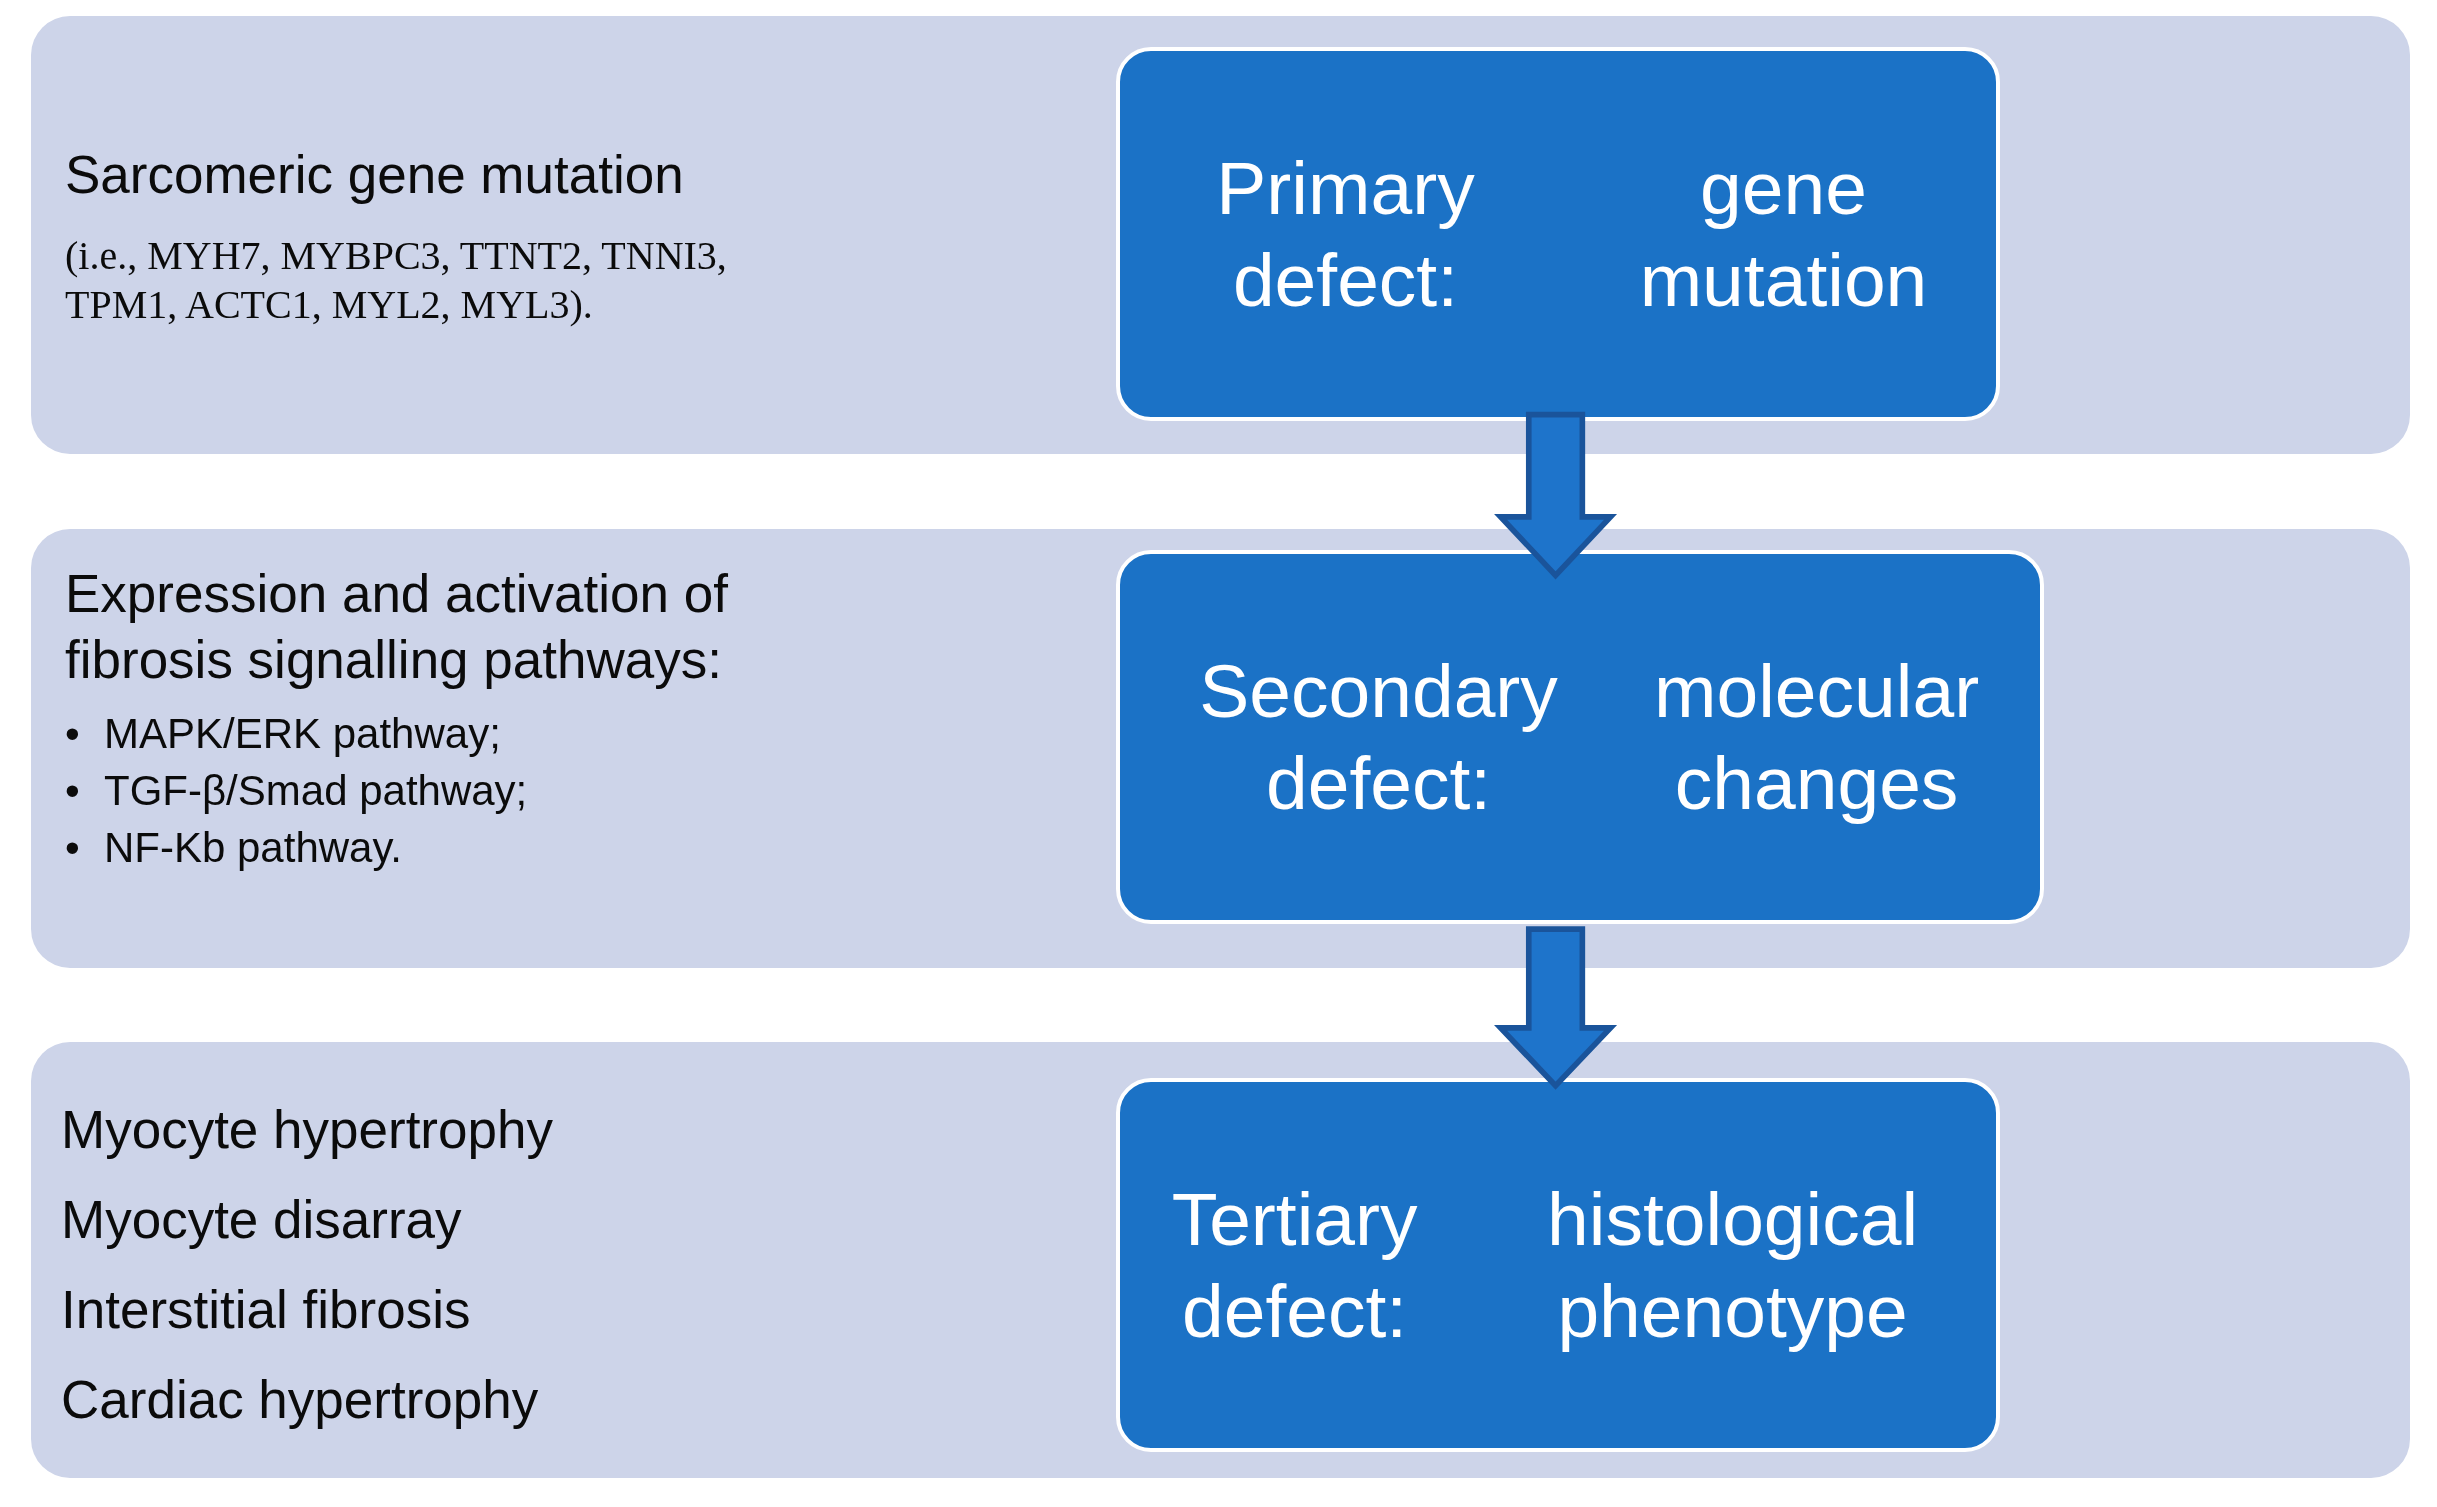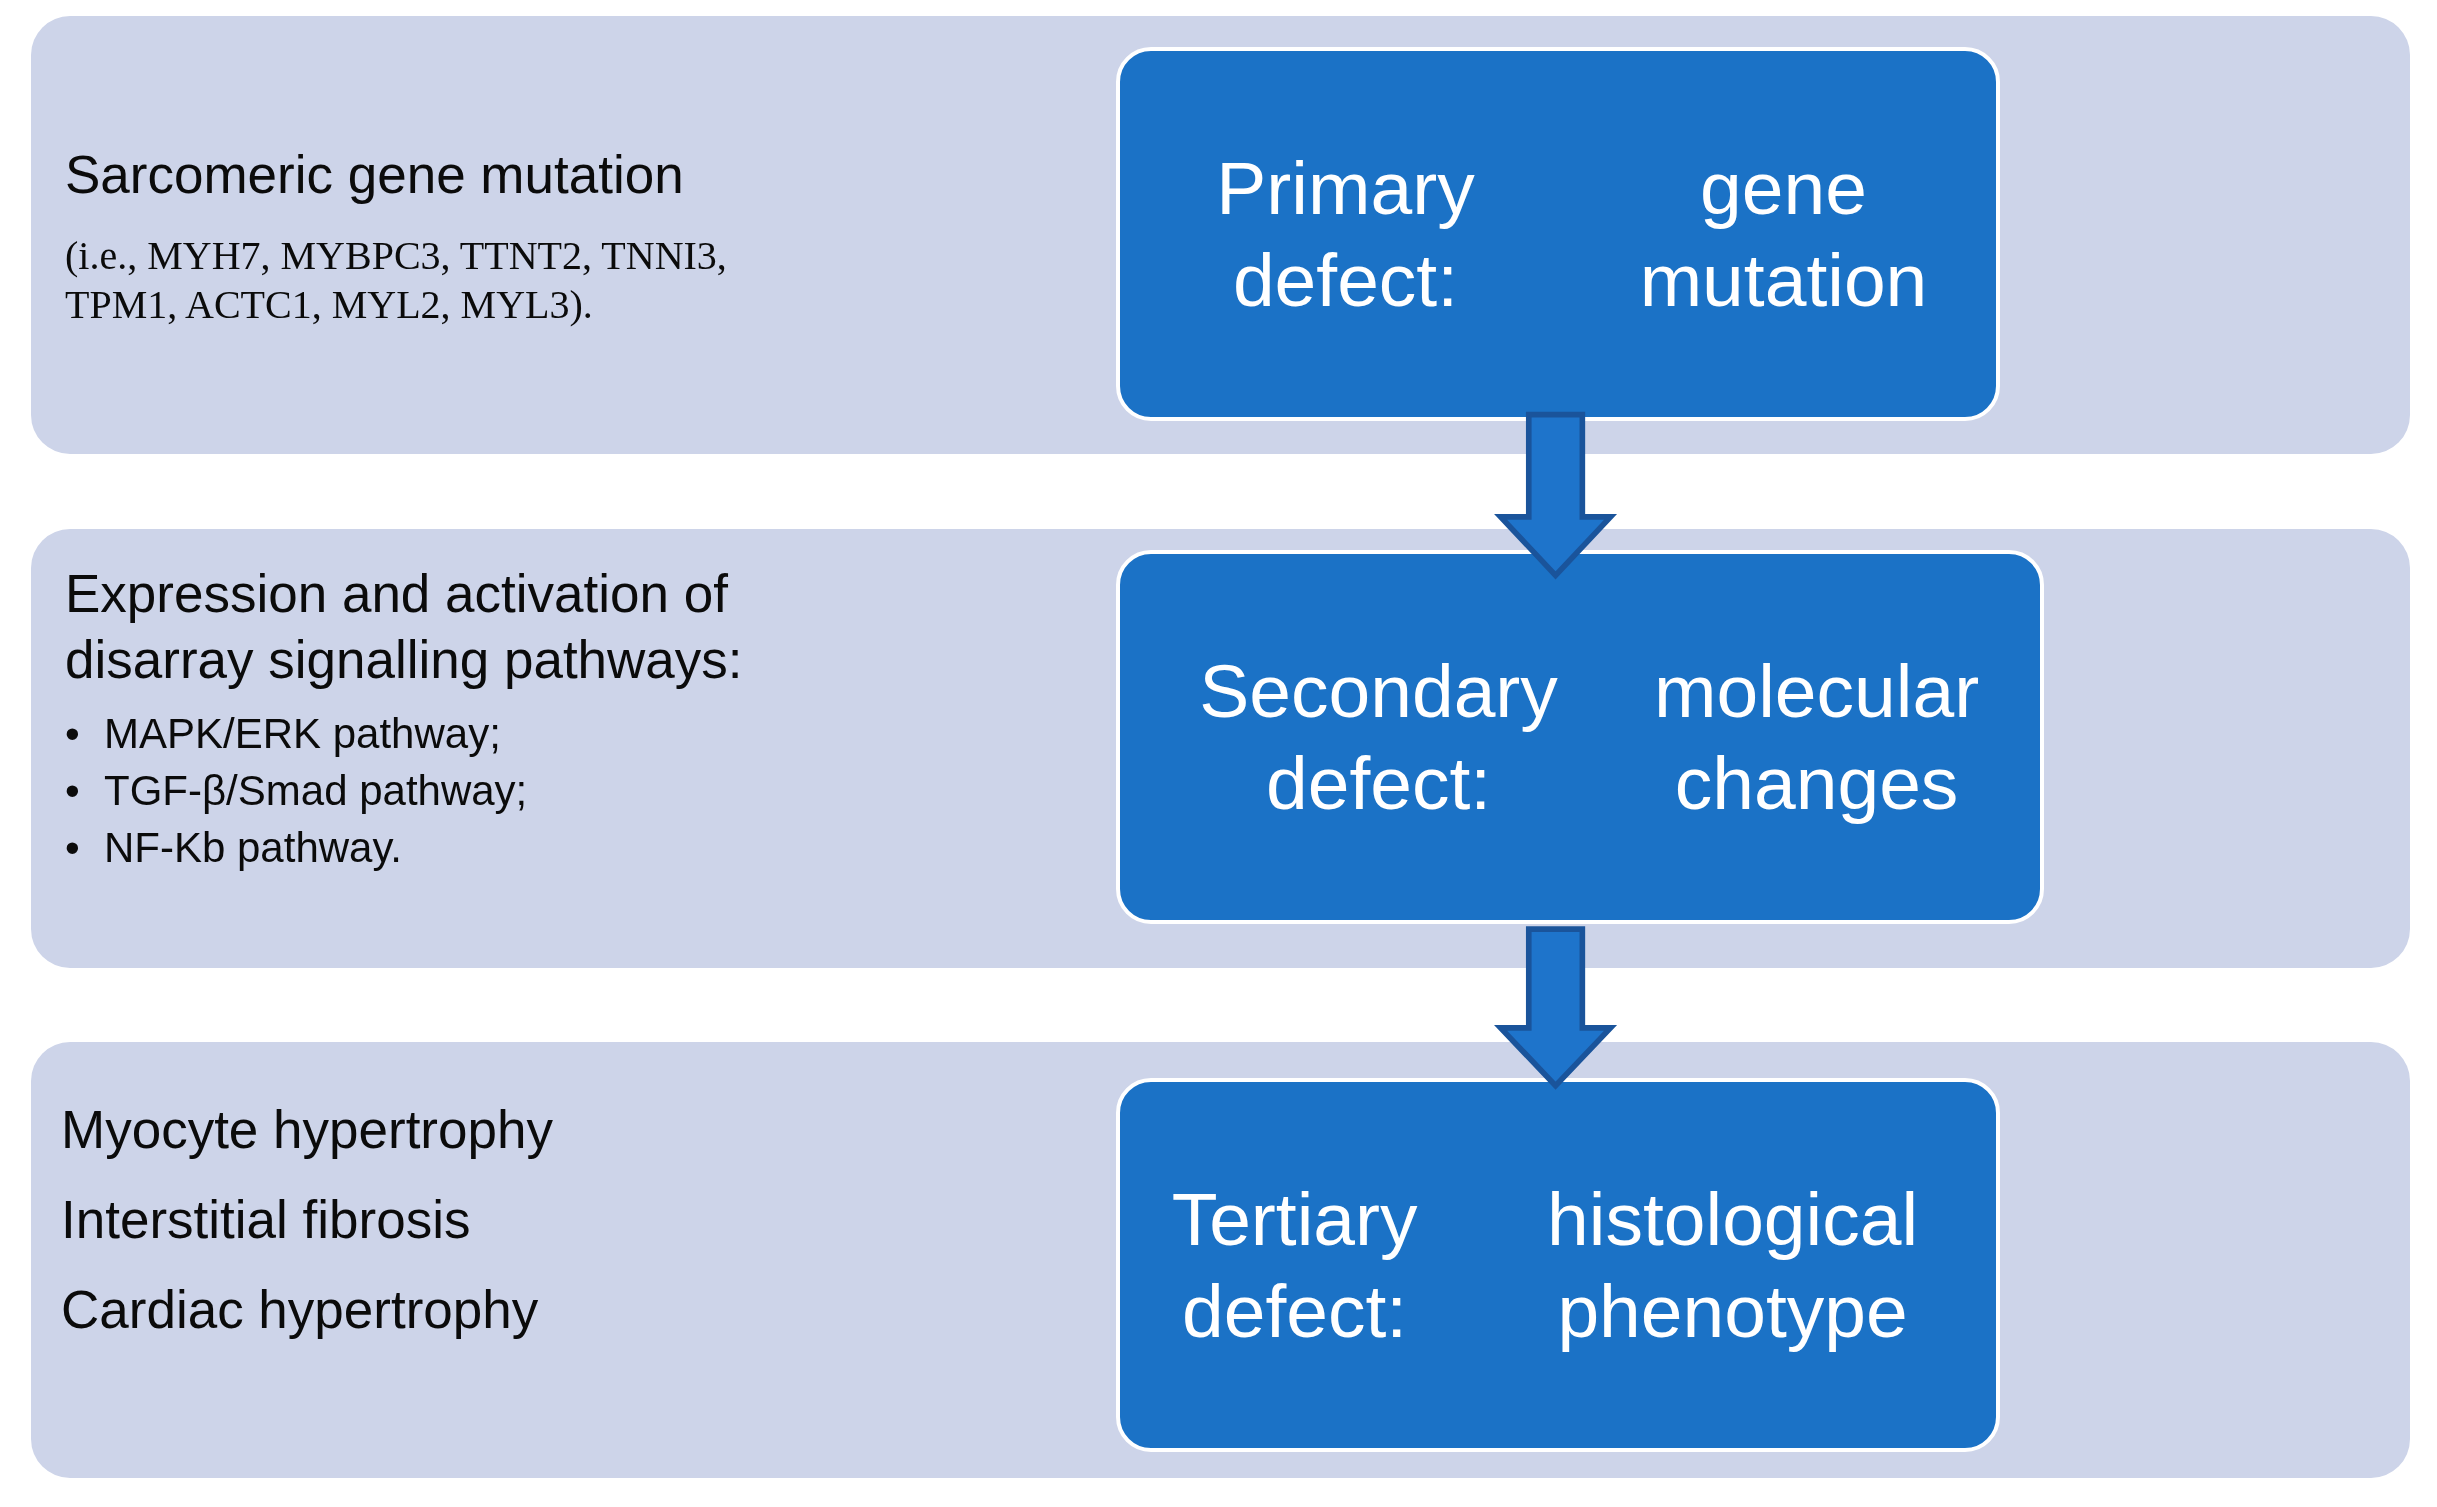--- a/index.html
+++ b/index.html
@@ -58,39 +58,40 @@
   <div class="band" id="band3"></div>
 
   <div class="band-heading dark-text" id="b1-heading">Sarcomeric gene mutation</div>
   <div id="b1-sub">
     <div>(i.e., MYH7, MYBPC3, TTNT2, TNNI3,</div>
     <div>TPM1, ACTC1, MYL2, MYL3).</div>
   </div>
 
   <div class="band-heading dark-text" id="b2-heading">
     <div>Expression and activation of</div>
-    <div>disarray signalling pathways:</div>
+    <div>fibrosis signalling pathways:</div>
   </div>
   <div id="b2-bullets">
     <div class="bullet-row">
       <span class="bullet-dot">•</span>
       <span>MAPK/ERK pathway;</span>
     </div>
     <div class="bullet-row">
       <span class="bullet-dot">•</span>
       <span>TGF-β/Smad pathway;</span>
     </div>
     <div class="bullet-row">
       <span class="bullet-dot">•</span>
       <span>NF-Kb pathway.</span>
     </div>
   </div>
 
   <div id="b3-items">
     <div>Myocyte hypertrophy</div>
+    <div>Myocyte disarray</div>
     <div>Interstitial fibrosis</div>
     <div>Cardiac hypertrophy</div>
   </div>
 
   <div class="box" id="box1">
     <div>Primary defect:</div>
     <div>gene mutation</div>
   </div>
   <div class="box" id="box2">
     <div>Secondary defect:</div>

